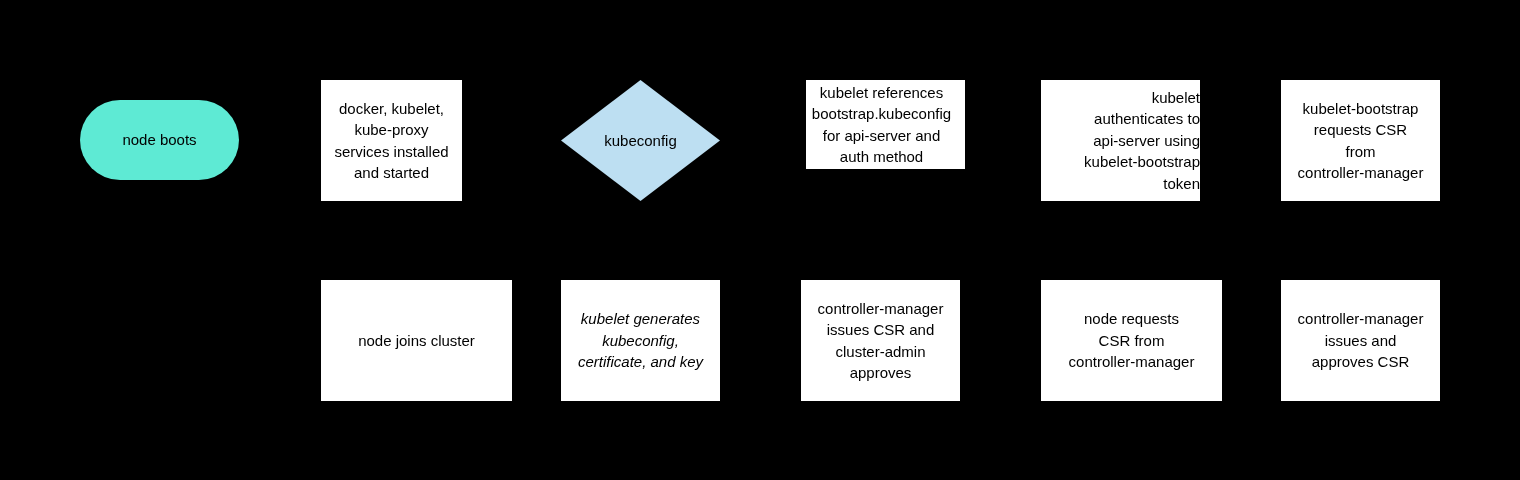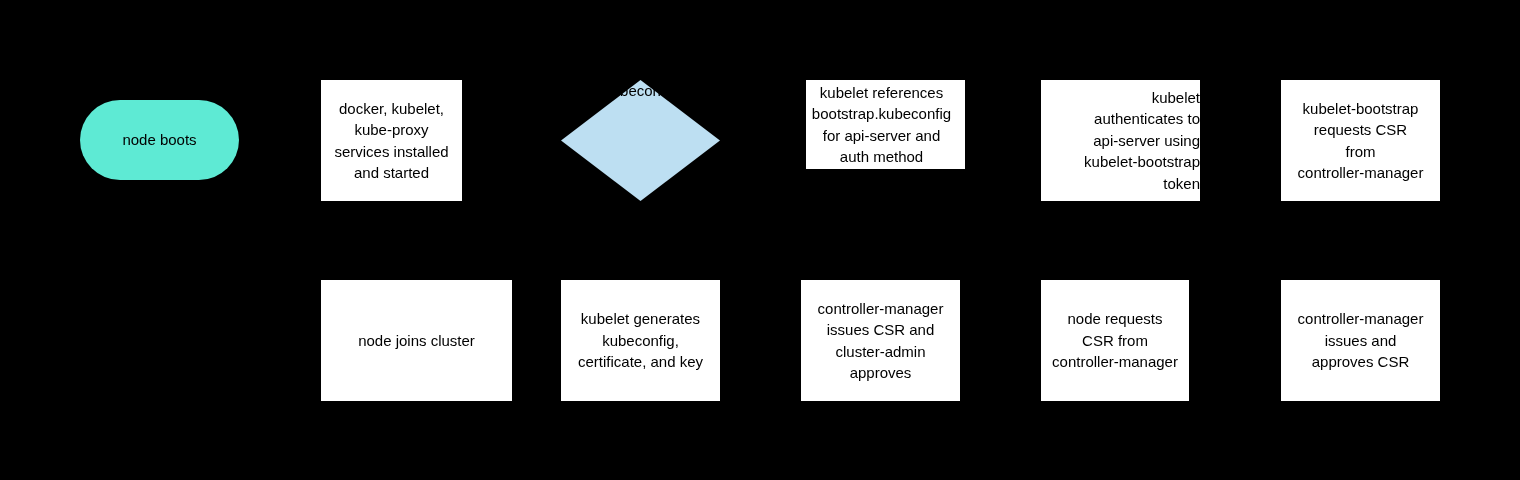--- a/index.html
+++ b/index.html
@@ -49,21 +49,21 @@
   .diamond-shape {
     position: absolute;
     inset: 0;
     background: #bddff2;
     clip-path: polygon(50% 0%, 100% 50%, 50% 100%, 0% 50%);
   }
   .diamond-text {
     position: absolute;
     inset: 0;
     display: flex;
-    align-items: flex-start;
+    align-items: center;
     justify-content: center;
     text-align: center;
     color: #000000;
     font-size: 15px;
     line-height: 21.5px;
   }
   
   .overflow-text .label {
     width: 175px;
     margin-left: -8px;
@@ -112,34 +112,34 @@
 requests CSR
 from
 controller-manager</span>
   </div>
 
 
   <div class="node proc" style="left:321px; top:280px; width:191px; height:121px;">
     <span class="label">node joins cluster</span>
   </div>
 
-  <div class="node proc" style="left:561px; top:280px; width:159px; height:121px;">
+  <div class="node proc" style="left:561px; top:280px; width:159px; height:121px;font-style:italic;">
     <span class="label">kubelet generates
 kubeconfig,
 certificate, and key</span>
   </div>
 
   <div class="node proc" style="left:801px; top:280px; width:159px; height:121px;">
     <span class="label">controller-manager
 issues CSR and
 cluster-admin
 approves</span>
   </div>
 
-  <div class="node proc" style="left:1041px; top:280px; width:148px; height:121px;">
+  <div class="node proc" style="left:1041px; top:280px; width:181px; height:121px;">
     <span class="label">node requests
 CSR from
 controller-manager</span>
   </div>
 
   <div class="node proc" style="left:1281px; top:280px; width:159px; height:121px;">
     <span class="label">controller-manager
 issues and
 approves CSR</span>
   </div>

